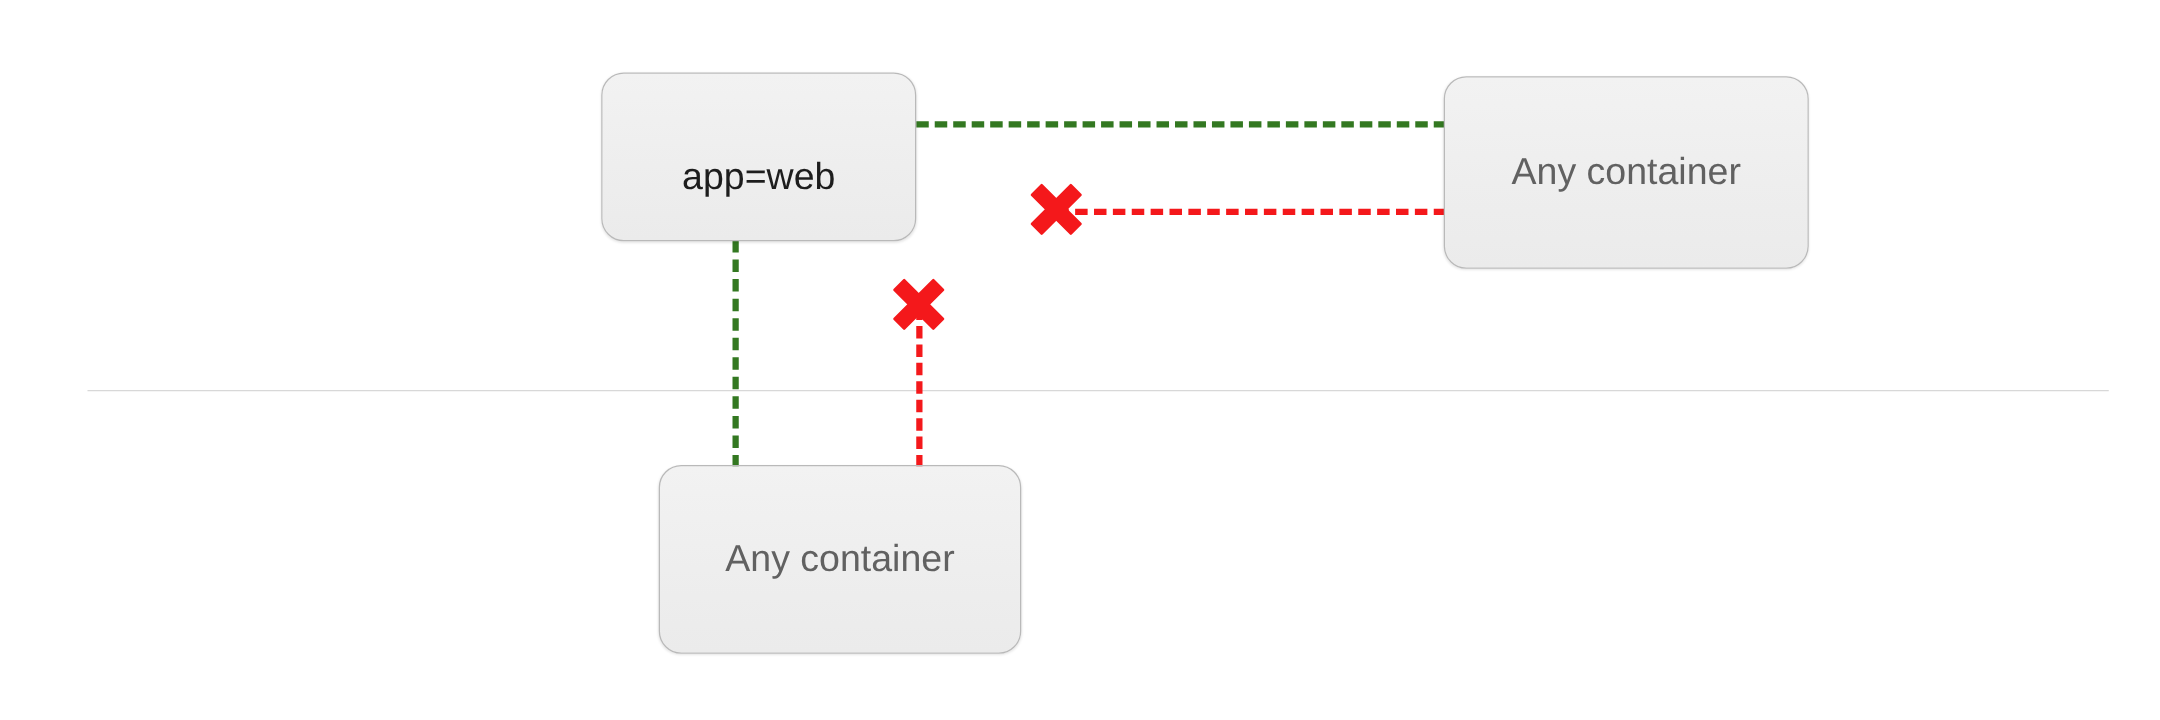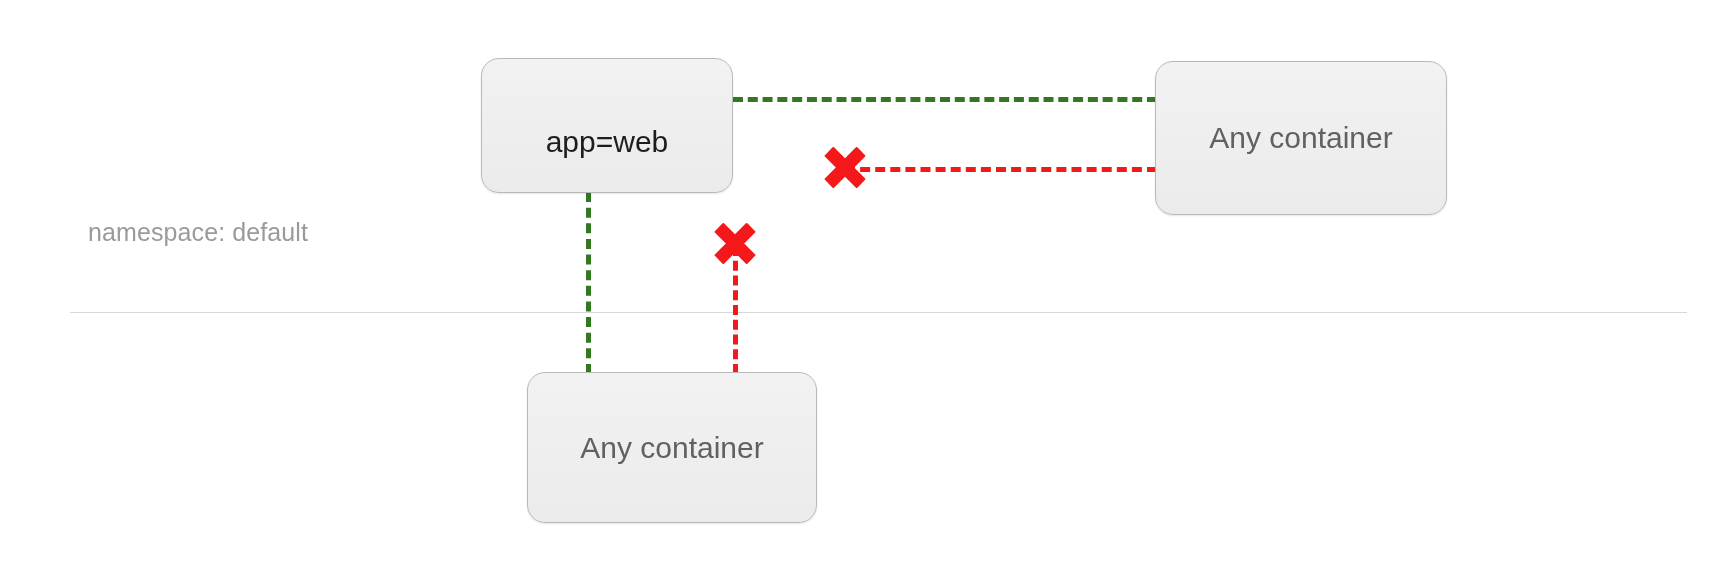--- a/index.html
+++ b/index.html
@@ -129,21 +129,20 @@
   #deny-x-right  { left: 822px; top: 144px; }
   #deny-x-bottom { left: 712px; top: 220px; }
 </style>
 </head>
 <body>
 
 <div id="canvas">
 
   <div id="ns-divider"></div>
 
-  <div class="ns-label" id="ns-default">namespace: default</div>
 
   <div class="edge edge-h edge-green" id="edge-allow-h"></div>
 
   <div class="edge edge-h edge-red" id="edge-deny-h"></div>
 
   <div class="edge edge-v edge-green" id="edge-allow-v"></div>
 
   <div class="edge edge-v edge-red" id="edge-deny-v"></div>
 
   <div class="deny-x" id="deny-x-right">

